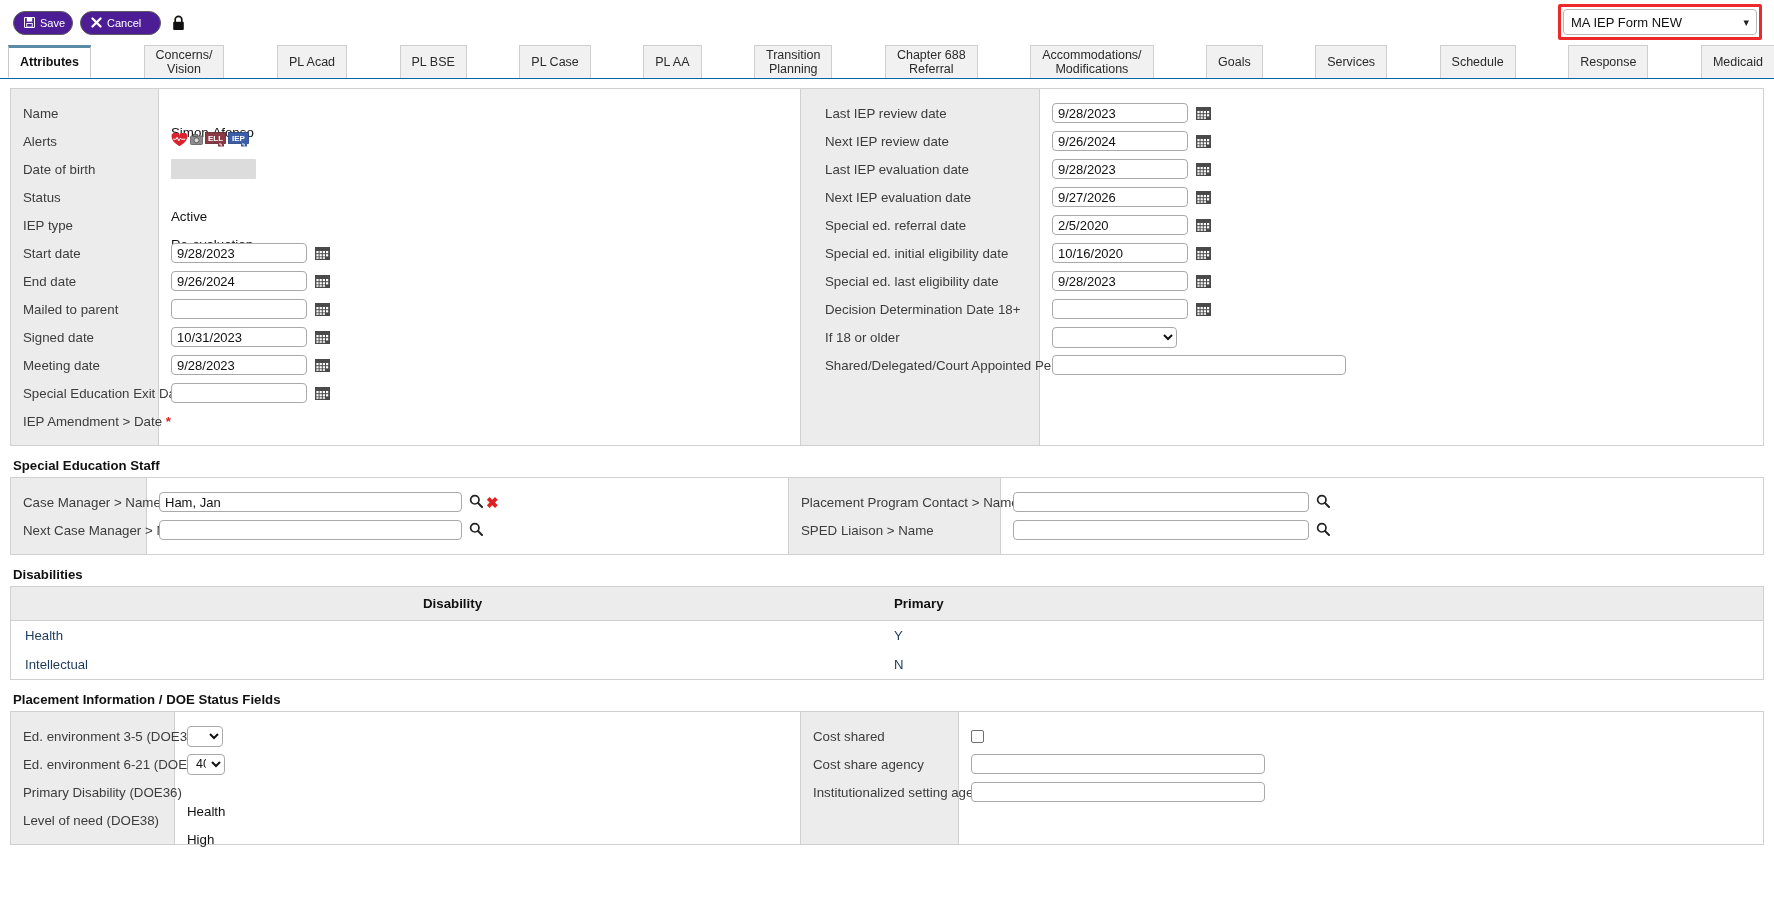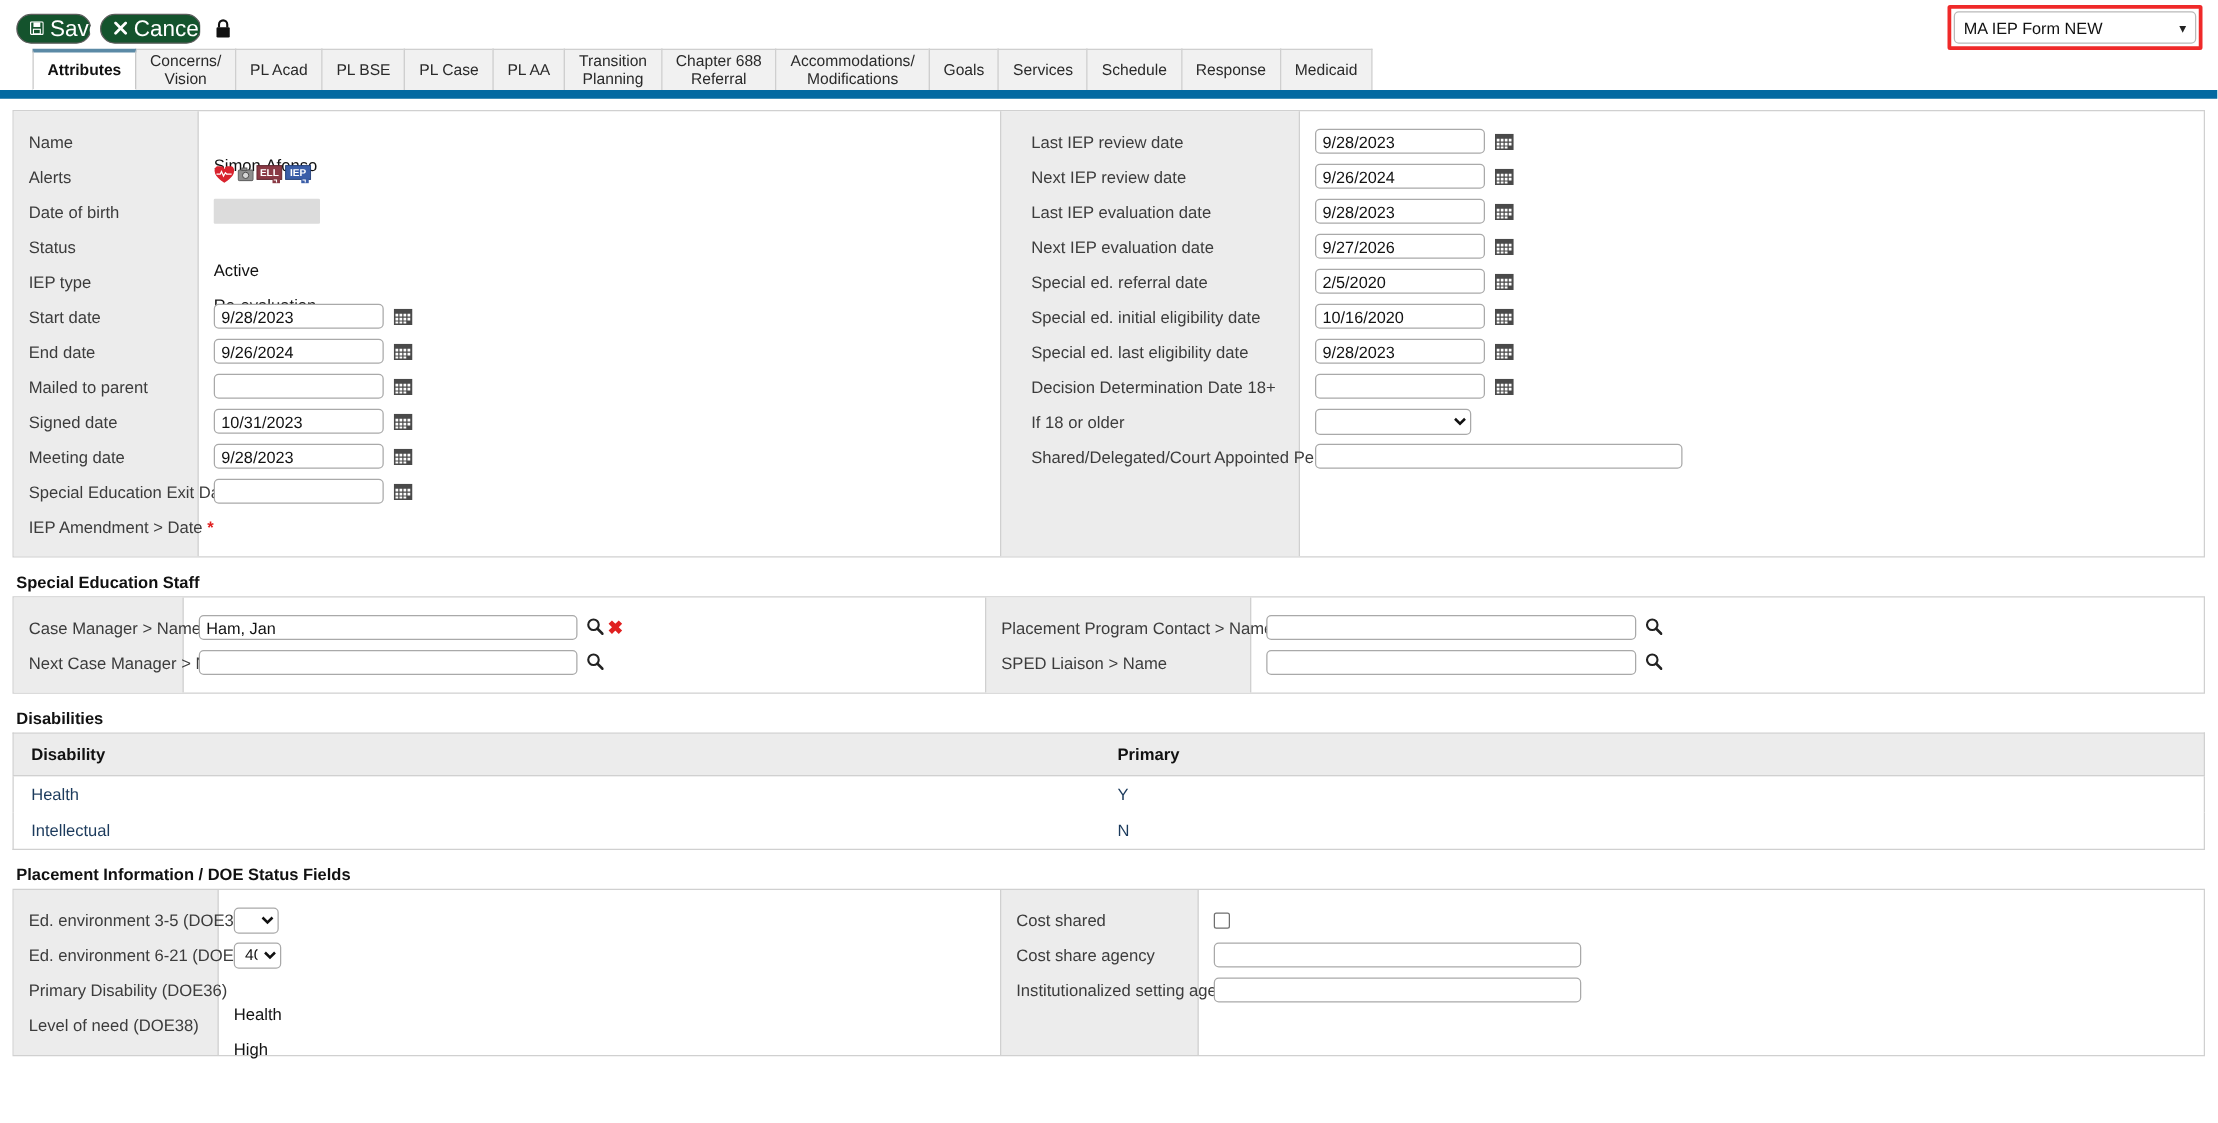--- a/index.html
+++ b/index.html
@@ -10,22 +10,22 @@
     font-size:13.5px;
     color:#222;
     -webkit-font-smoothing:antialiased;
   }
   .page{position:relative;width:1774px;height:898px;}
 
   
   .toolbar{position:absolute;left:0;top:0;width:1774px;height:44px;}
   .btn{
     position:absolute;top:11px;height:24px;
-    background:#14532d;border:1px solid #5d5d5d;border-radius:12px;
-    color:#fff;font-size:18px;line-height:24px;
+    background:#4c1d95;border:1px solid #5d5d5d;border-radius:12px;
+    color:#fff;font-size:11px;line-height:24px;
     padding:0 14px 0 10px;cursor:pointer;
     display:flex;align-items:center;gap:5px;box-sizing:border-box;
   }
   #save-btn{left:13px;width:60px;}
   #cancel-btn{left:80px;width:81px;}
   .btn .glyph{font-size:12px;line-height:1;display:inline-block;}
   .lock{
     position:absolute;left:160px;top:12px;width:36px;height:22px;
     display:flex;align-items:center;justify-content:center;
   }
@@ -44,24 +44,25 @@
     cursor:pointer;
   }
   .selcaret{
     position:absolute;right:10px;top:9px;pointer-events:none;
     font-size:11px;color:#222;
   }
 
   
   .tabbar{
     position:absolute;left:0;top:44px;width:1774px;height:35px;
-    border-bottom:7px solid #0369a1;
+    border-bottom:1px solid #0369a1;
     display:flex;align-items:flex-end;
-    padding-left:26px;box-sizing:border-box;
+    padding-left:8px;box-sizing:border-box;
     background:#fff;
+    justify-content:space-between;
   }
   .tab{
     height:33px;min-width:0;
     background:#f1f1f1;border:1px solid #cfcfcf;border-bottom:none;
     margin-right:-1px;
     display:flex;align-items:center;justify-content:center;text-align:center;
     font-size:12.5px;color:#2a2a2a;line-height:1.15;
     padding:0 11px;box-sizing:border-box;cursor:pointer;
     white-space:pre-line;
   }
@@ -657,21 +658,21 @@
                 <path d="M9 9 L13 13" stroke="#222" stroke-width="2" stroke-linecap="round"></path>
               </svg></span>
         </div>
       </div>
     </div>
 
     <div class="sect-title">Disabilities</div>
     <table class="tbl">
       <thead>
           <tr id="dis-head">
-            <th style="width: 855px;">Disability</th>
+            <th style="width: 855px; text-align: center;">Disability</th>
             <th>Primary</th>
           </tr>
         </thead>
       <tbody id="dis-body">
           <tr>
             <td>Health</td>
             <td>Y</td>
           </tr>
           <tr>
             <td>Intellectual</td>

